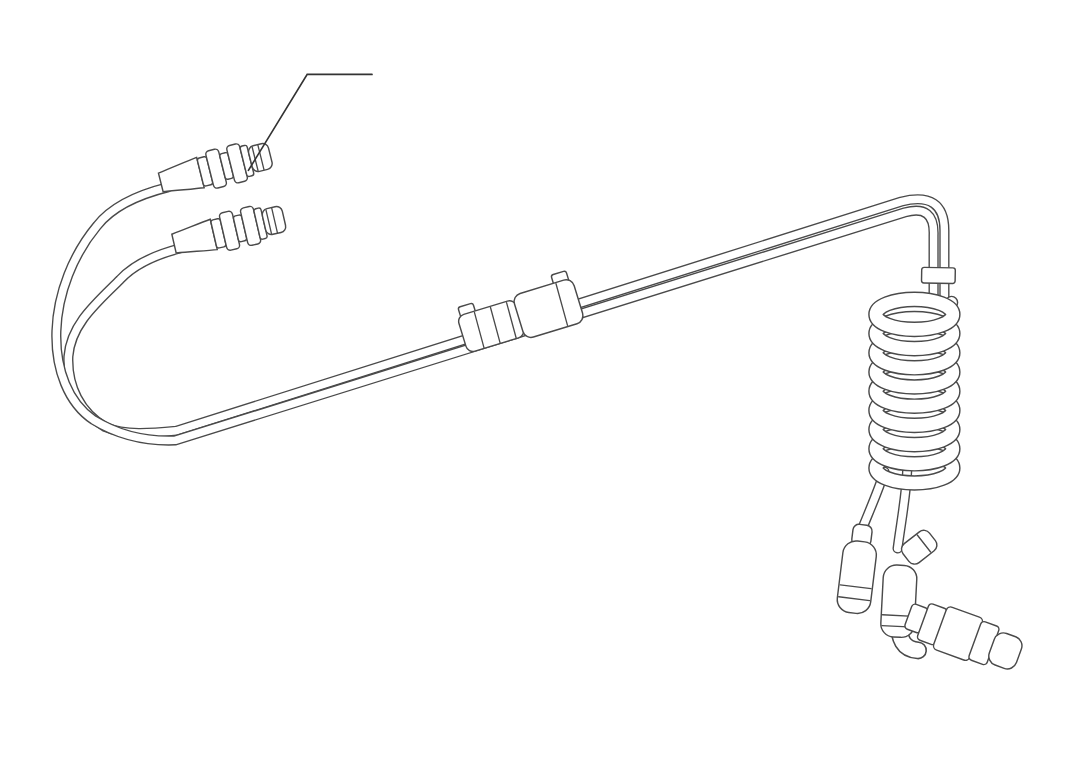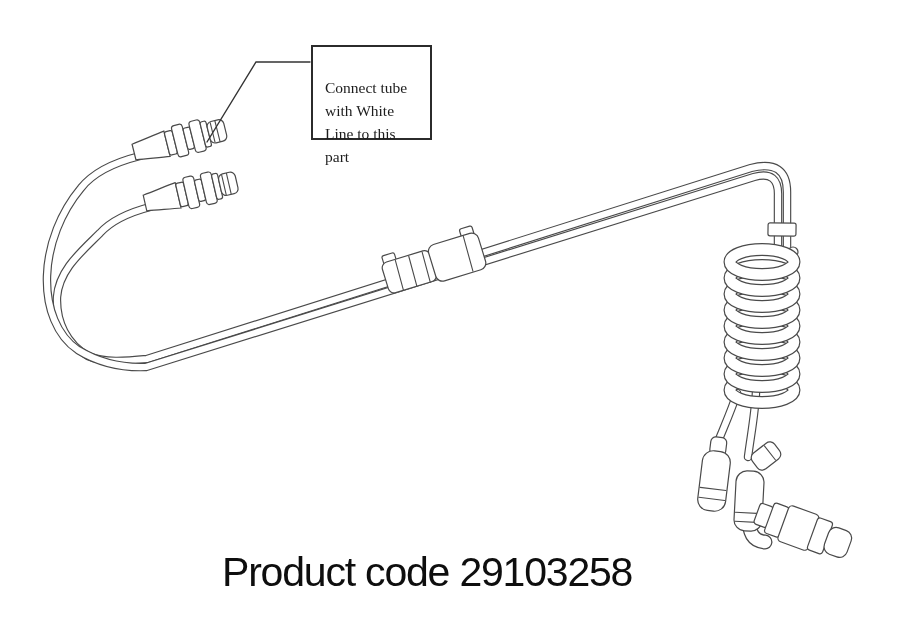--- a/index.html
+++ b/index.html
@@ -141,22 +141,15 @@
       <rect class="pt" x="59" y="-17" width="16" height="34" rx="3"></rect>
       <rect class="pt" x="74" y="-14" width="24" height="28" rx="8"></rect>
     </g>
 
     <use href="#qc" transform="translate(134,152) rotate(-14)"></use>
     <use href="#qc" transform="translate(145,203) rotate(-13)"></use>
 
     <path d="M 310,62 L 256,62 L 207,142" fill="none" stroke="#333333" stroke-width="1.4" stroke-linecap="round"></path>
   </svg>
 
-  <div class="callout-box">
-    <span>Connect tube
-with White
-Line to this
-part</span>
-  </div>
 
-  <div class="product-code">Product code 29103258</div>
 
 </div>
 
 </body></html>

